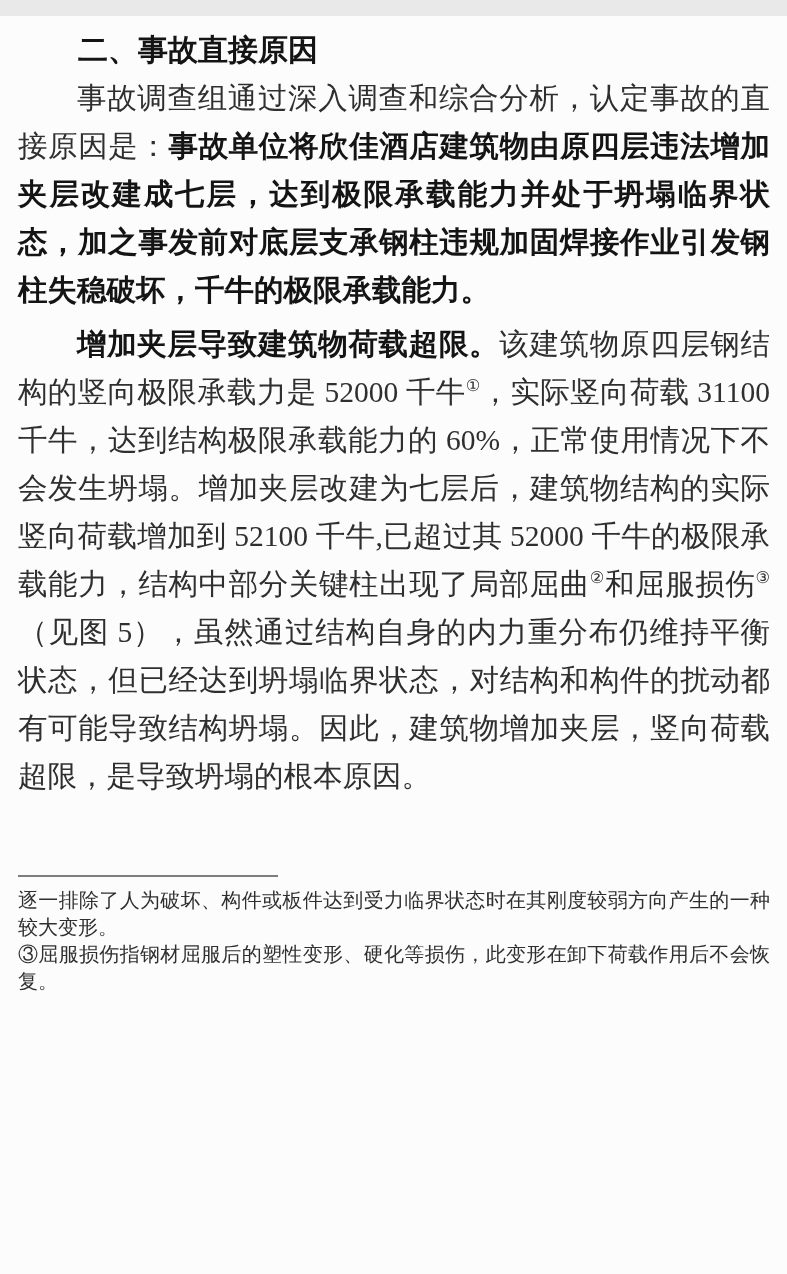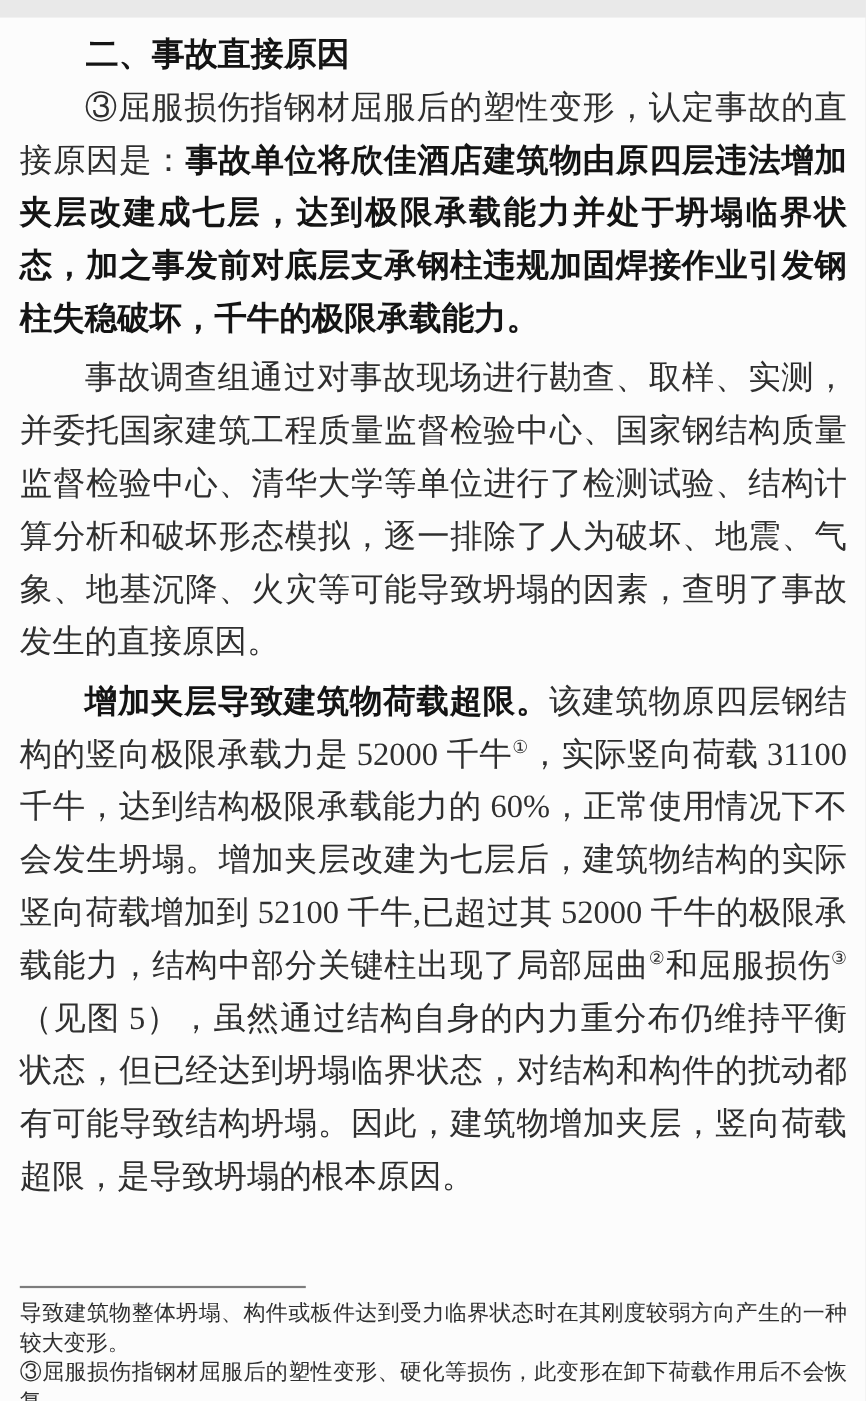--- a/index.html
+++ b/index.html
@@ -56,25 +56,24 @@
     color: var(--fg, #2f2f2f);
   }
 </style>
 </head>
 <body>
 
 <div class="page">
   <h2 class="doc-heading">二、事故直接原因</h2>
 
   <div id="doc-body">
-      <p class="para"><span class="seg-regular">③屈服损伤指钢材屈服后的塑性变形，认定事故的直接原因是：</span><span class="seg-bold">事故单位将欣佳酒店建筑物由原四层违法增加夹层改建成七层，达到极限承载能力并处于坍塌临界状态，加之事发前对底层支承钢柱违规加固焊接作业引发钢柱失稳破坏，千牛的极限承载能力。</span></p>
-      <p class="para"><span class="seg-regular">事故调查组通过对事故现场进行勘查、取样、实测，并委托国家建筑工程质量监督检验中心、国家钢结构质量监督检验中心、清华大学等单位进行了检测试验、结构计算分析和破坏形态模拟，逐一排除了人为破坏、地震、气象、地基沉降、火灾等可能导致坍塌的因素，查明了事故发生的直接原因。</span></p>
+      <p class="para"><span class="seg-regular">事故调查组通过深入调查和综合分析，认定事故的直接原因是：</span><span class="seg-bold">事故单位将欣佳酒店建筑物由原四层违法增加夹层改建成七层，达到极限承载能力并处于坍塌临界状态，加之事发前对底层支承钢柱违规加固焊接作业引发钢柱失稳破坏，千牛的极限承载能力。</span></p>
       <p class="para"><span class="seg-bold">增加夹层导致建筑物荷载超限。</span><span class="seg-regular">该建筑物原四层钢结构的竖向极限承载力是 52000 千牛</span><span class="seg-sup">①</span><span class="seg-regular">，实际竖向荷载 31100 千牛，达到结构极限承载能力的 60%，正常使用情况下不会发生坍塌。增加夹层改建为七层后，建筑物结构的实际竖向荷载增加到 52100 千牛,已超过其 52000 千牛的极限承载能力，结构中部分关键柱出现了局部屈曲</span><span class="seg-sup">②</span><span class="seg-regular">和屈服损伤</span><span class="seg-sup">③</span><span class="seg-regular">（见图 5），虽然通过结构自身的内力重分布仍维持平衡状态，但已经达到坍塌临界状态，对结构和构件的扰动都有可能导致结构坍塌。因此，建筑物增加夹层，竖向荷载超限，是导致坍塌的根本原因。</span></p>
     </div>
 
   <div class="footnotes">
     <div class="fn-rule"></div>
     <div id="fn-list">
-        <div class="fn-item">导致建筑物整体坍塌、构件或板件达到受力临界状态时在其刚度较弱方向产生的一种较大变形。</div>
+        <div class="fn-item">逐一排除了人为破坏、构件或板件达到受力临界状态时在其刚度较弱方向产生的一种较大变形。</div>
         <div class="fn-item">③屈服损伤指钢材屈服后的塑性变形、硬化等损伤，此变形在卸下荷载作用后不会恢复。</div>
       </div>
   </div>
 </div>
 
 </body></html>

